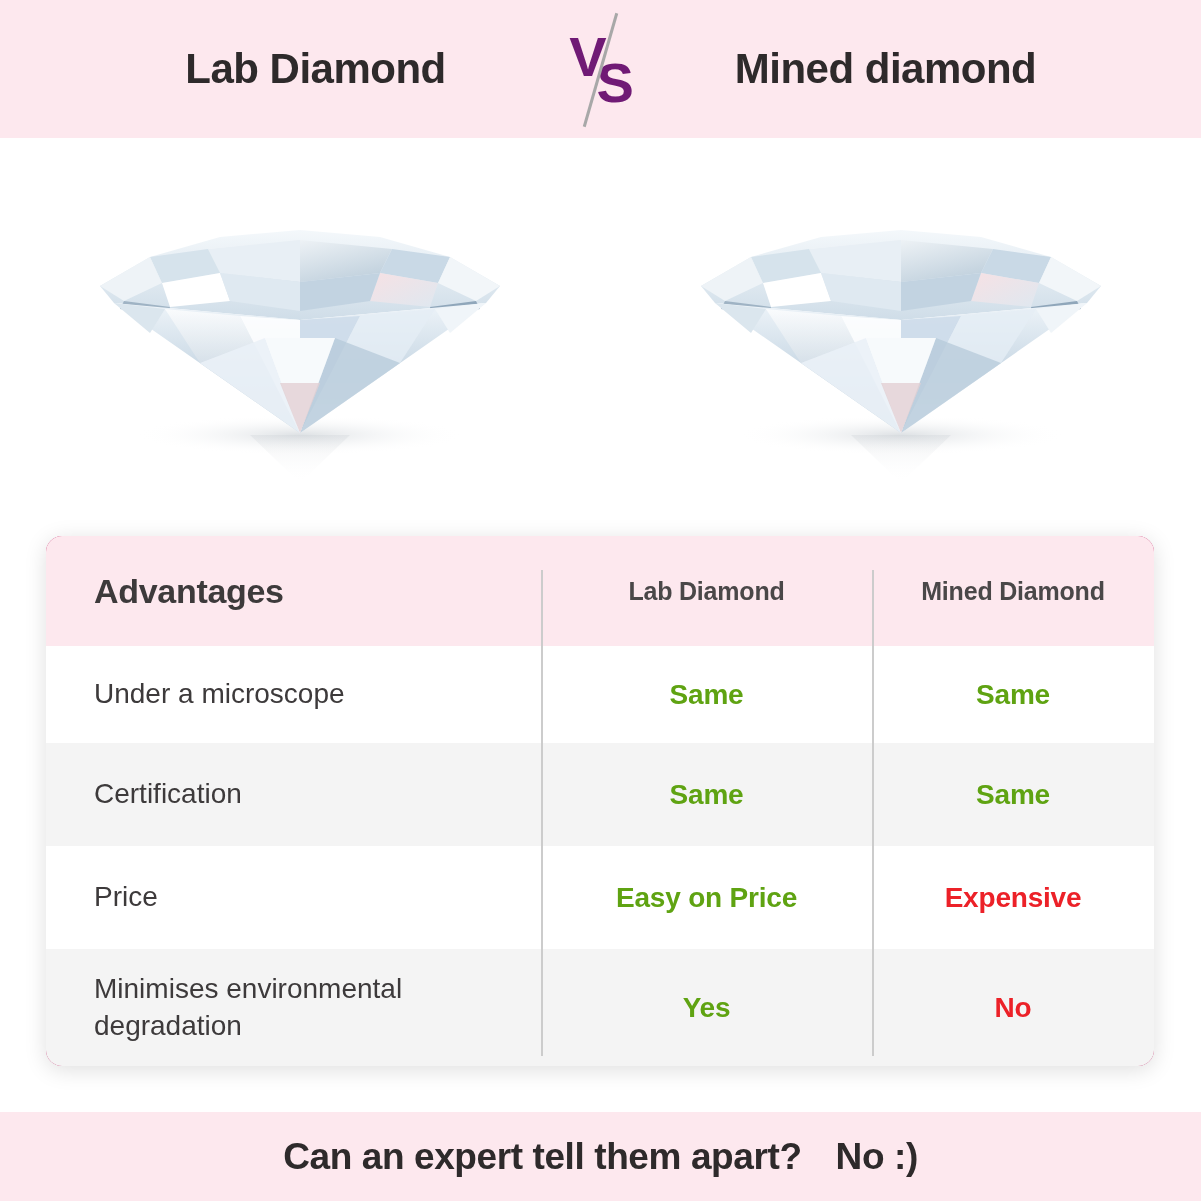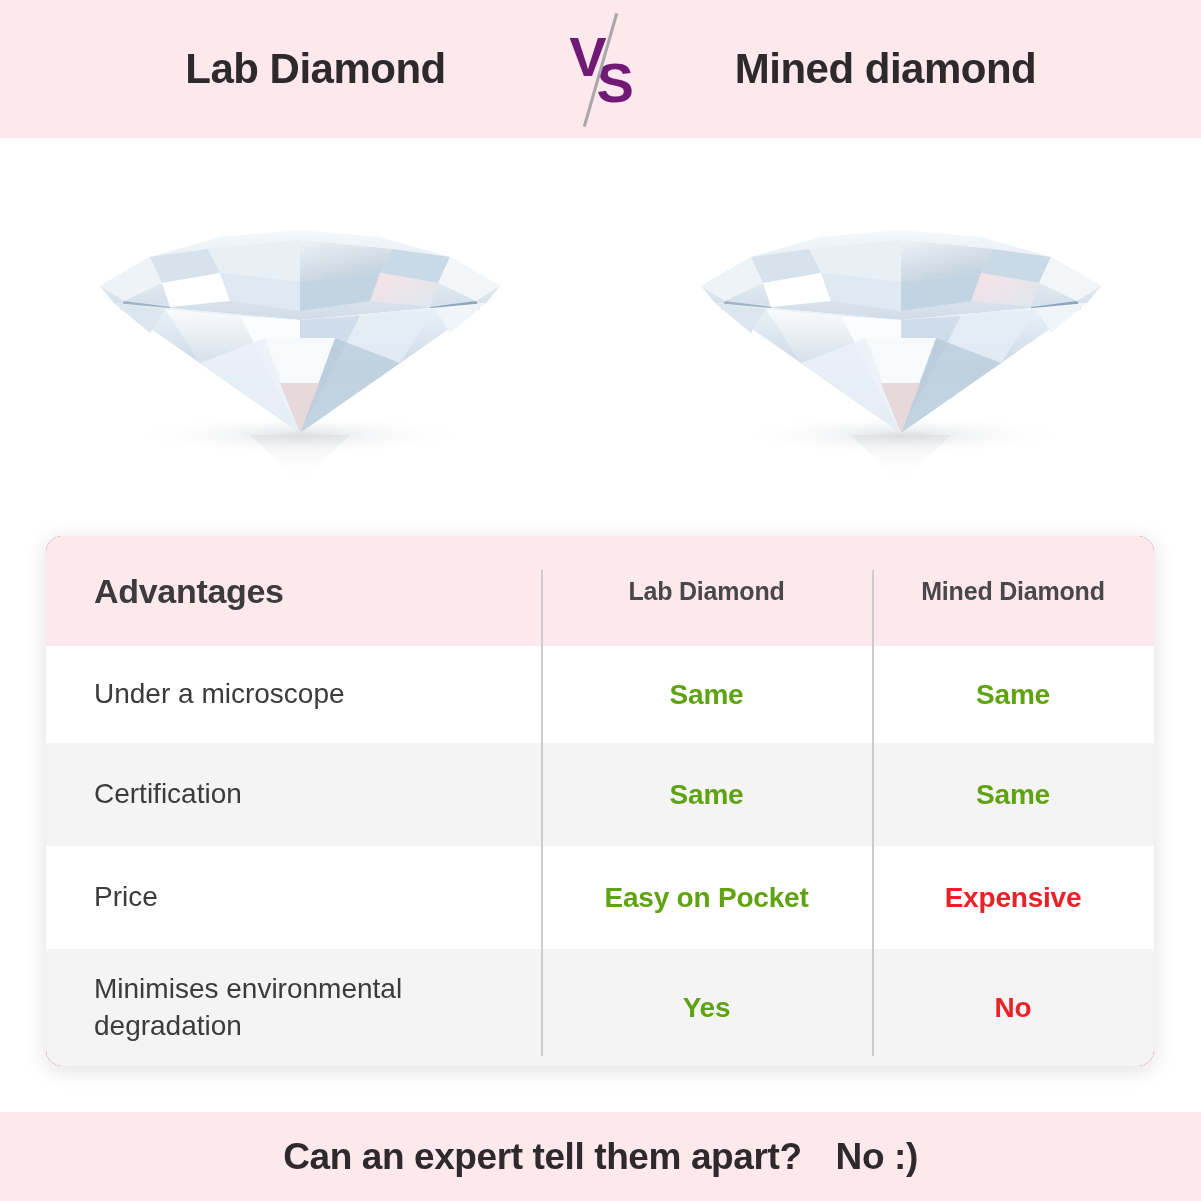--- a/index.html
+++ b/index.html
@@ -345,21 +345,21 @@
       <div class="cell-val second">
         <span class="td-val val-good">Same</span>
       </div>
     </div>
 
     <div class="trow body-row-odd" style="height:103px">
       <div class="cell-feature">
         <span class="td-feature">Price</span>
       </div>
       <div class="cell-val">
-        <span class="td-val val-good">Easy on Pocket</span>
+        <span class="td-val val-good">Easy on Price</span>
       </div>
       <div class="cell-val second">
         <span class="td-val val-bad">Expensive</span>
       </div>
     </div>
 
     <div class="trow body-row-even" style="height:117px">
       <div class="cell-feature" style="padding-right:16px">
         <span class="td-feature">Minimises environmental degradation</span>
       </div>

